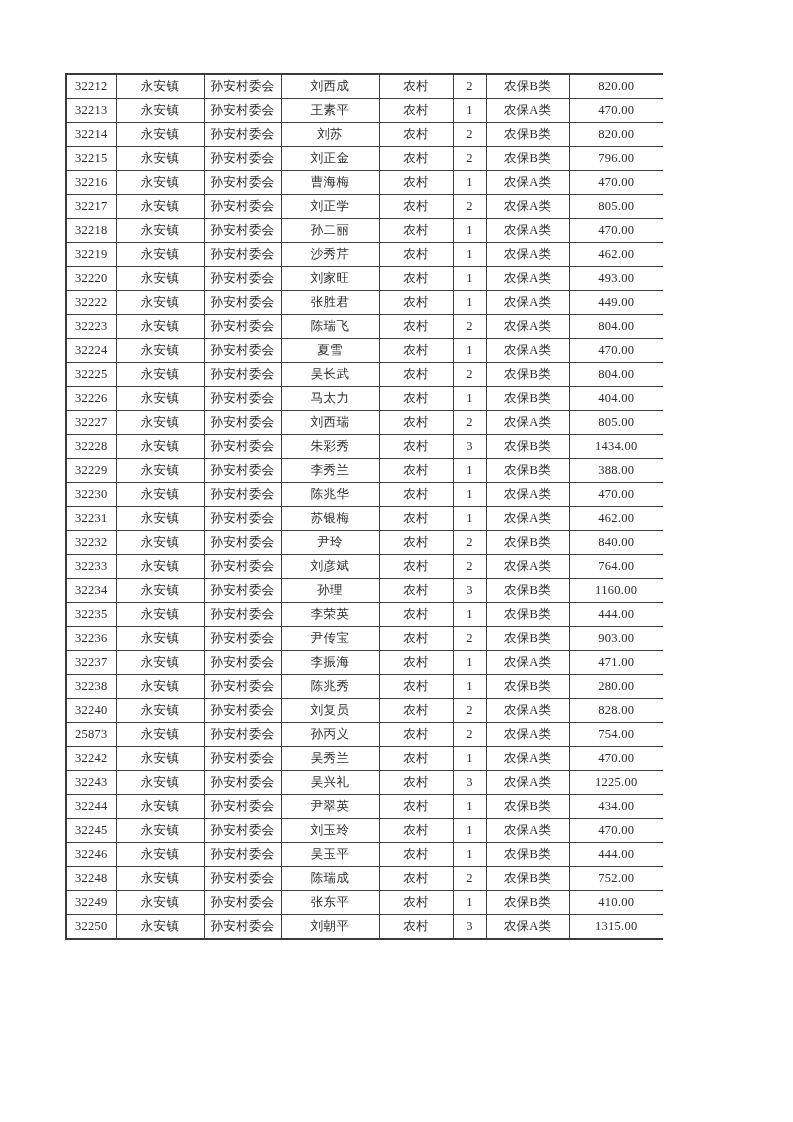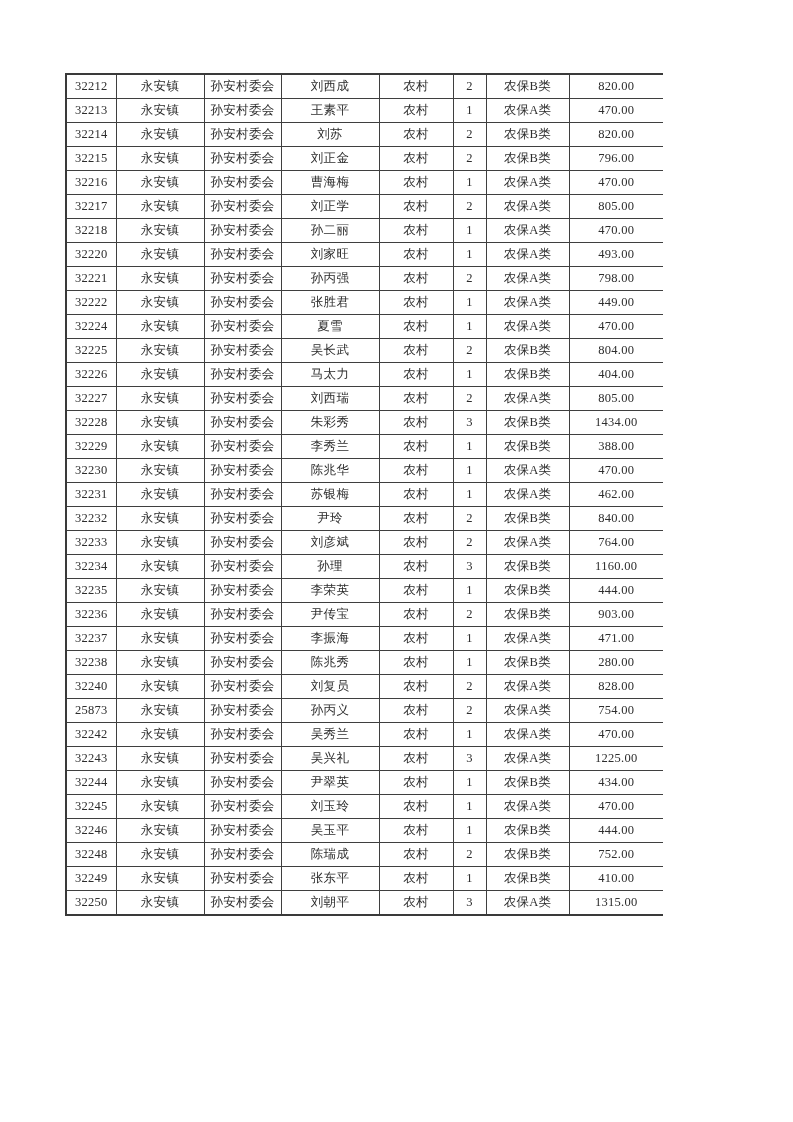--- a/index.html
+++ b/index.html
@@ -126,48 +126,58 @@
           <td>32218</td>
           <td>永安镇</td>
           <td>孙安村委会</td>
           <td>孙二丽</td>
           <td>农村</td>
           <td>1</td>
           <td>农保A类</td>
           <td>470.00</td>
         </tr>
         <tr>
+          <td>32219</td>
+          <td>永安镇</td>
+          <td>孙安村委会</td>
+          <td>沙秀芹</td>
+          <td>农村</td>
+          <td>1</td>
+          <td>农保A类</td>
+          <td>462.00</td>
+        </tr>
+        <tr>
           <td>32220</td>
           <td>永安镇</td>
           <td>孙安村委会</td>
           <td>刘家旺</td>
           <td>农村</td>
           <td>1</td>
           <td>农保A类</td>
           <td>493.00</td>
         </tr>
         <tr>
-          <td>32221</td>
-          <td>永安镇</td>
-          <td>孙安村委会</td>
-          <td>孙丙强</td>
-          <td>农村</td>
-          <td>2</td>
-          <td>农保A类</td>
-          <td>798.00</td>
-        </tr>
-        <tr>
           <td>32222</td>
           <td>永安镇</td>
           <td>孙安村委会</td>
           <td>张胜君</td>
           <td>农村</td>
           <td>1</td>
           <td>农保A类</td>
           <td>449.00</td>
+        </tr>
+        <tr>
+          <td>32223</td>
+          <td>永安镇</td>
+          <td>孙安村委会</td>
+          <td>陈瑞飞</td>
+          <td>农村</td>
+          <td>2</td>
+          <td>农保A类</td>
+          <td>804.00</td>
         </tr>
         <tr>
           <td>32224</td>
           <td>永安镇</td>
           <td>孙安村委会</td>
           <td>夏雪</td>
           <td>农村</td>
           <td>1</td>
           <td>农保A类</td>
           <td>470.00</td>

